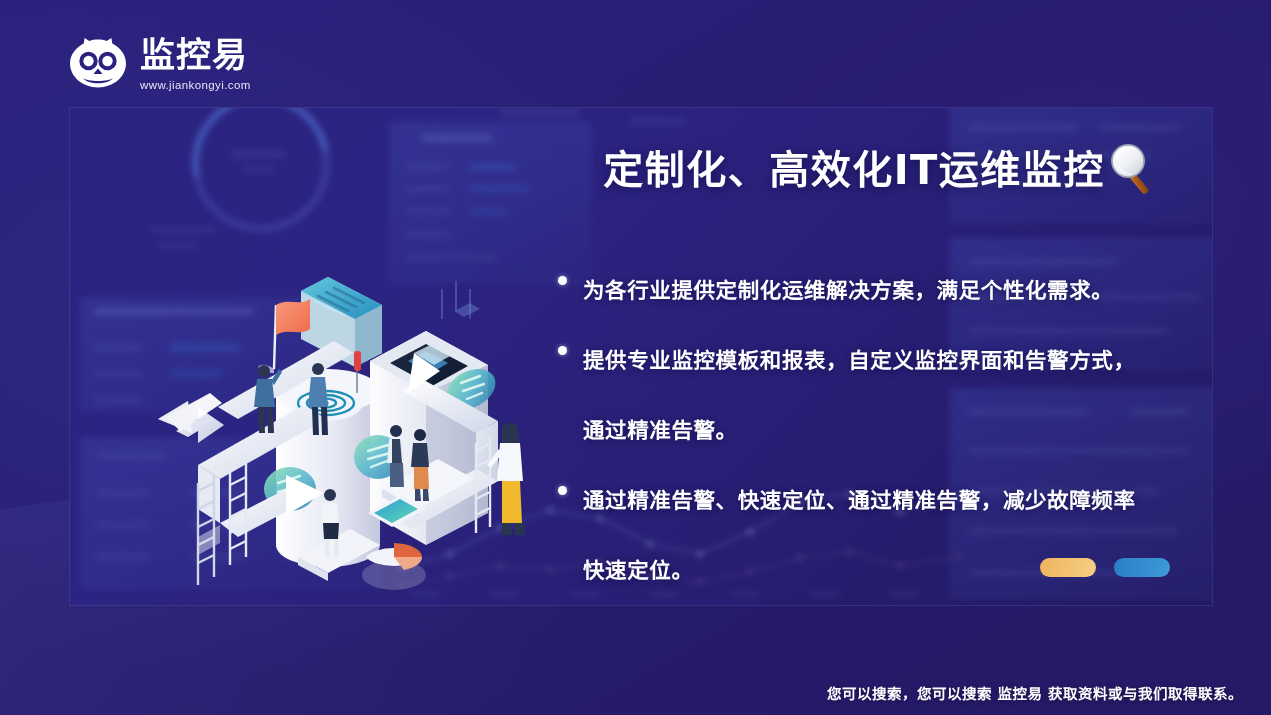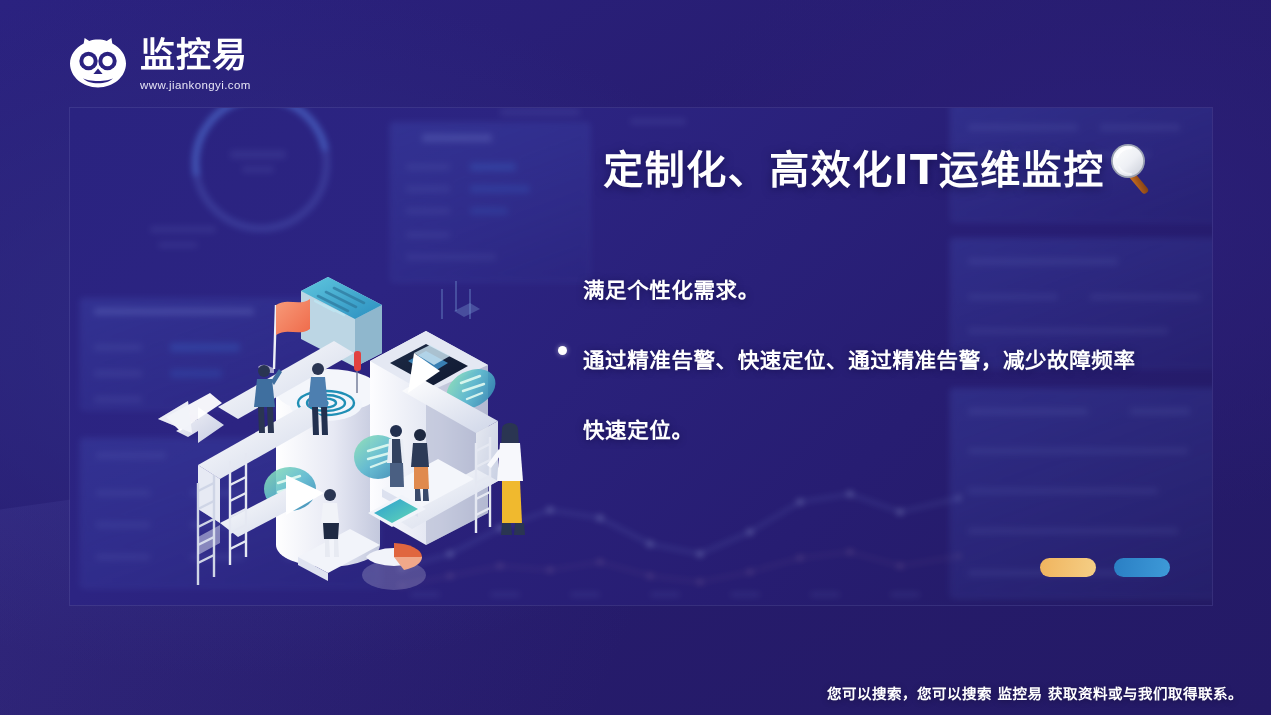--- a/index.html
+++ b/index.html
@@ -477,22 +477,30 @@
           <rect x="32" y="31" width="7" height="26" rx="3.2" fill="url(#handleG)" transform="rotate(-40 35 44)"></rect>
           <circle cx="25" cy="22" r="17" fill="#9aa1b2"></circle>
           <circle cx="25" cy="22" r="15.2" fill="url(#lensG)"></circle>
           <path d="M14 18 a14 14 0 0 1 14 -9" stroke="#ffffff" stroke-width="2.6" fill="none" opacity=".85" stroke-linecap="round"></path>
           <path d="M16 28 a13 13 0 0 0 12 7" stroke="#ffffff" stroke-width="2" fill="none" opacity=".5" stroke-linecap="round"></path>
         </svg>
       </div>
 
       <div class="bullets">
         <div class="bullet">
+          <span class="dot"></span>
+          <span class="btext">为各行业提供定制化运维解决方案，满足个性化需求。</span>
+        </div>
+        <div class="bullet">
+          <span class="dot"></span>
+          <span class="btext">提供专业监控模板和报表，自定义监控界面和告警方式，</span>
+        </div>
+        <div class="bullet">
           <span class="dot" style="visibility:hidden;"></span>
-          <span class="btext">满足个性化需求。</span>
+          <span class="btext">通过精准告警。</span>
         </div>
         <div class="bullet">
           <span class="dot"></span>
           <span class="btext">通过精准告警、快速定位、通过精准告警，减少故障频率</span>
         </div>
         <div class="bullet">
           <span class="dot" style="visibility:hidden;"></span>
           <span class="btext">快速定位。</span>
         </div>
       </div>

